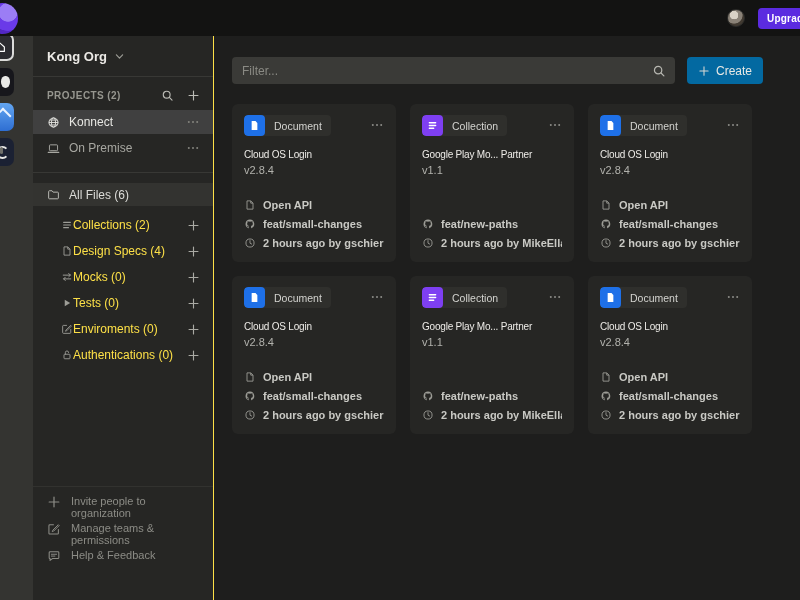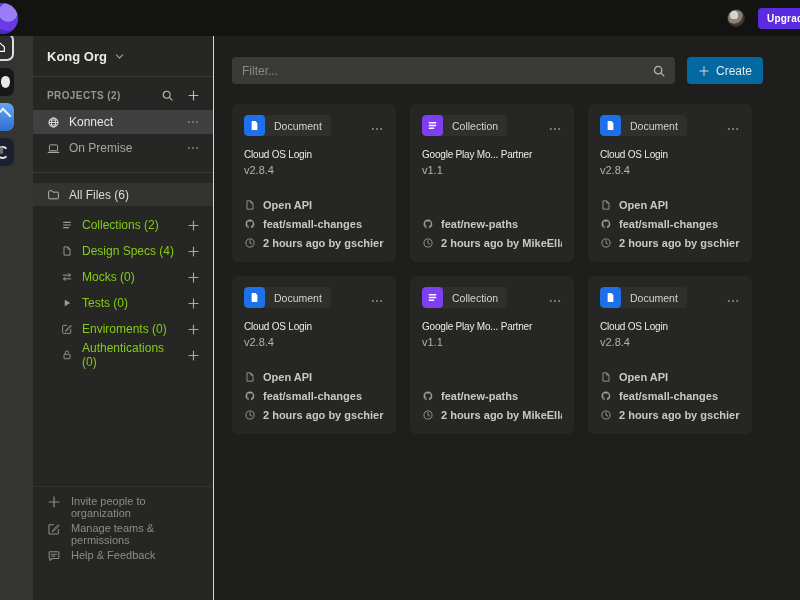--- a/index.html
+++ b/index.html
@@ -50,22 +50,22 @@
   .prow.selected{background:#404040;color:#e7e7e3;}
   .icn{display:flex;align-items:center;}
   .prow .icn svg{width:13px;height:13px;}
   .dots{margin-left:auto;color:#84847e;display:flex;}
   .dots svg{width:14px;height:14px;}
   .sb-divider{border-top:1px solid #383835;margin-top:12px;}
   .allfiles{height:23px;min-height:23px;margin-top:10px;background:#333330;display:flex;align-items:center;
     padding:0 14px;gap:9px;font-size:12px;color:#dcdcd8;cursor:pointer;}
   .allfiles .icn svg{width:13px;height:13px;color:#b9b9b3;}
   #file-list{padding-top:6px;}
-  .frow{height:26px;display:flex;align-items:center;padding:0 13px 0 28px;gap:9px;font-size:12px;
-    color:#84cc16;cursor:pointer;}
+  .frow{height:26px;display:flex;align-items:center;padding:0 13px 0 28px;font-size:12px;
+    color:#fde047;cursor:pointer;}
   .frow .icn{color:#9d9d97;}
   .frow .icn svg{width:12px;height:12px;}
   .frow .plus{margin-left:auto;color:#aaaaa4;display:flex;cursor:pointer;}
   .frow .plus svg{width:13px;height:13px;}
   .sb-footer{margin-top:auto;border-top:1px solid #32322f;padding:8px 0 24px;}
   .btm-row{height:27px;display:flex;align-items:flex-start;padding:0 14px;gap:10px;color:#8c8c86;
     font-size:11px;cursor:pointer;}
   .btm-row .icn svg{width:14px;height:14px;}
 
   
@@ -79,21 +79,21 @@
   .filter .icn{color:#b7b7b1;}
   .filter .icn svg{width:14px;height:14px;}
   .create-btn{margin-left:12px;height:27px;padding:0 11px;background:#0369a1;border:none;border-radius:4px;
     color:#e9e9e5;font-size:12px;font-family:inherit;display:flex;align-items:center;gap:6px;cursor:pointer;}
   .create-btn .icn{color:#d8d8d4;}
   .create-btn .icn svg{width:12px;height:12px;}
 
   .grid{margin:20px 0 0 18px;display:grid;grid-template-columns:repeat(3,164px);gap:14px;}
   .card{height:158px;background:#262624;border-radius:6px;padding:11px 12px 10px;display:flex;
     flex-direction:column;cursor:pointer;}
-  .chead{display:flex;align-items:flex-end;}
+  .chead{display:flex;align-items:flex-start;}
   .badge{display:flex;align-items:center;background:#2f2f2c;border-radius:4px;overflow:hidden;height:21px;}
   .bicon{width:21px;height:21px;min-width:21px;border-radius:4px;display:flex;align-items:center;
     justify-content:center;}
   .bicon svg{width:13px;height:13px;}
   .blabel{padding:0 9px;font-size:10.5px;color:#d3d3cf;white-space:nowrap;}
   .card .dots{margin-top:3px;color:#8d8d88;cursor:pointer;}
   .ctitle{margin-top:13px;font-size:10px;letter-spacing:-.2px;color:#edebe7;white-space:nowrap;overflow:hidden;}
   .cver{margin-top:4px;font-size:11px;color:#b2b2ad;}
   .cmeta{margin-top:auto;}
   .mrow{display:flex;align-items:center;gap:7px;height:19px;font-size:11px;color:#c9c9c4;white-space:nowrap;overflow:hidden;font-weight:bold;}

